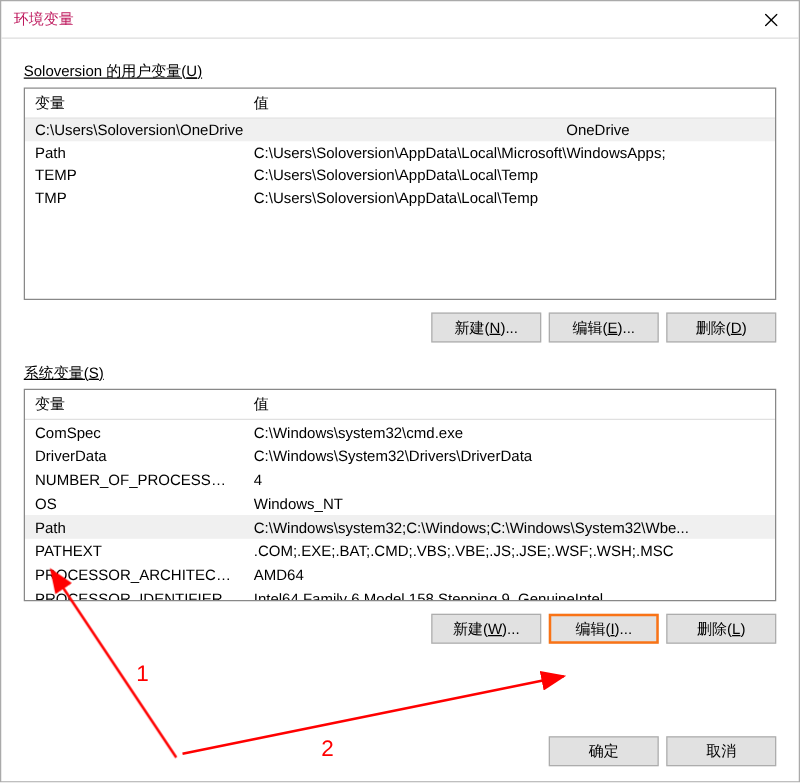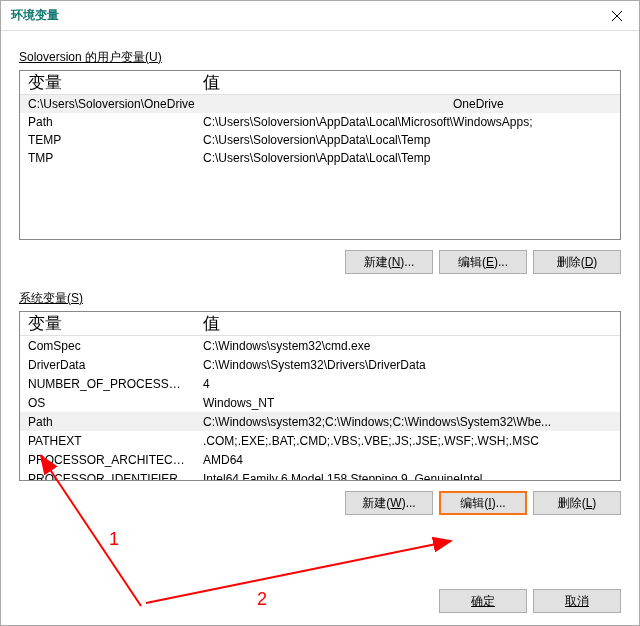--- a/index.html
+++ b/index.html
@@ -26,22 +26,21 @@
     .titlebar {
       height: 30px;
       display: flex;
       align-items: center;
       justify-content: space-between;
       padding-left: 10px;
       border-bottom: 1px solid #ddd;
     }
     .titlebar .title {
       font-size: 12px;
-      color: #0f766e;
-      font-weight: bold;
+      color: #be185d;
     }
     .close-btn {
       width: 45px;
       height: 30px;
       display: flex;
       align-items: center;
       justify-content: center;
       cursor: pointer;
     }
     .close-btn svg {
@@ -74,21 +73,21 @@
     }
     .listbox-header {
       display: flex;
       border-bottom: 1px solid #e0e0e0;
       background: #fff;
       height: 24px;
       align-items: center;
     }
     .listbox-header .col {
       padding: 4px 8px;
-      font-size: 17px;
+      font-size: 12px;
       border-right: 0;
     }
     .col-name-h { width: 175px; flex-shrink: 0; }
     .col-value-h { flex: 1; }
     .listbox-body {
       overflow-y: auto;
       height: 145px;
     }
     .listbox-row {
       display: flex;
@@ -136,21 +135,20 @@
       border: 2px solid #f97316;
       padding: 0 7px;
       height: 24px;
     }
     .footer-row {
       display: flex;
       justify-content: flex-end;
       gap: 6px;
       margin-top: auto;
       padding-top: 14px;
-      text-decoration: underline;
     }
     .underline {
       text-decoration: underline;
     }
     .listbox-wrap.sys {
       height: 170px;
     }
     
     .listbox-body::-webkit-scrollbar {
       width: 17px;

